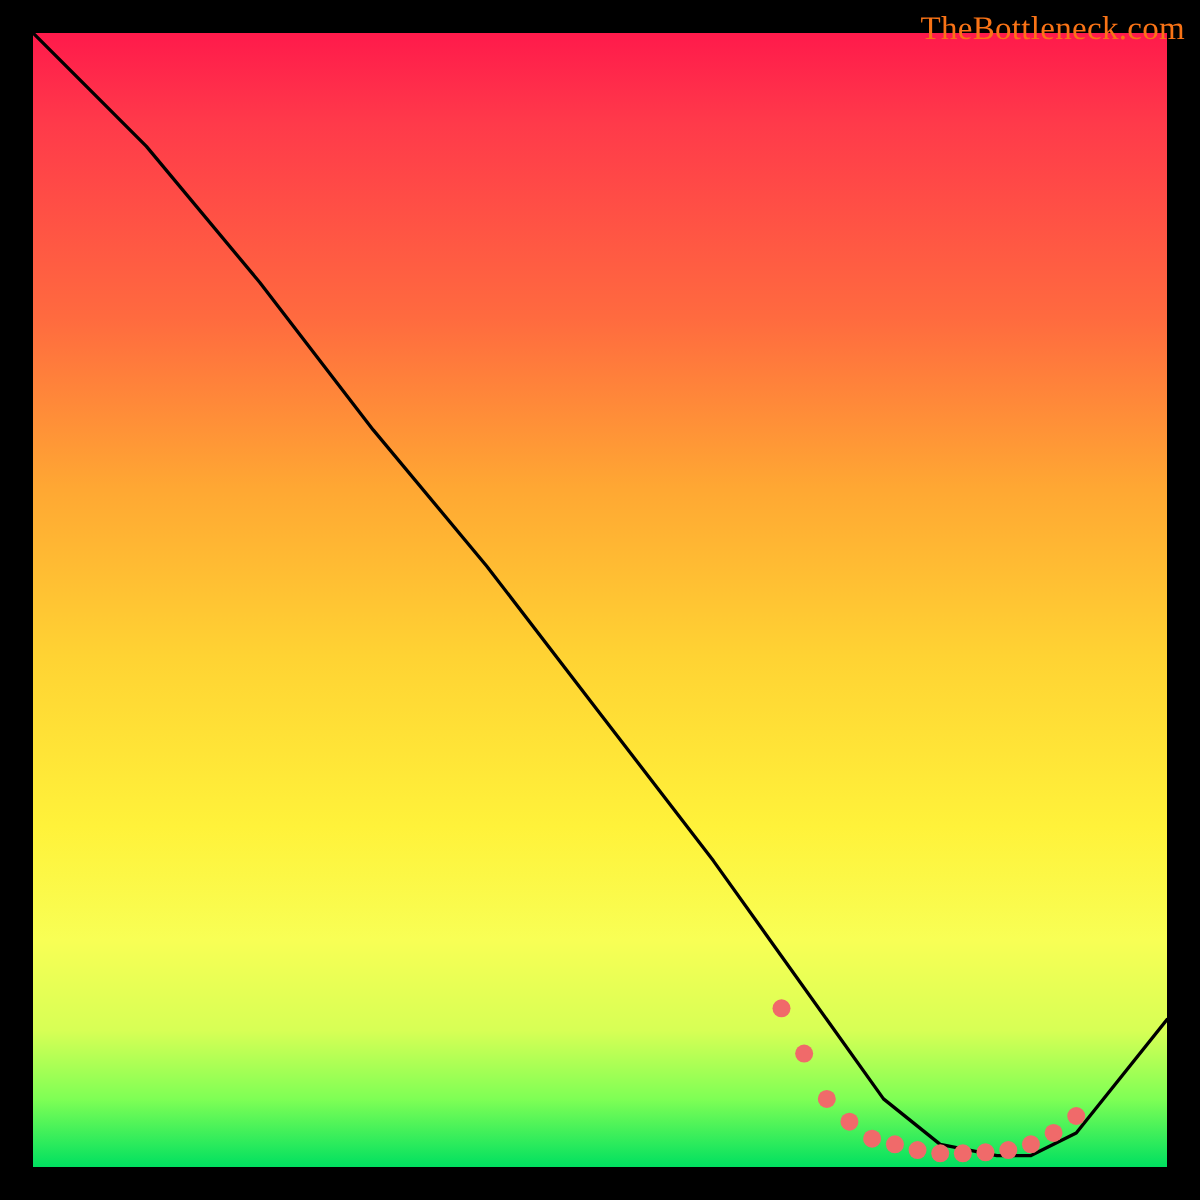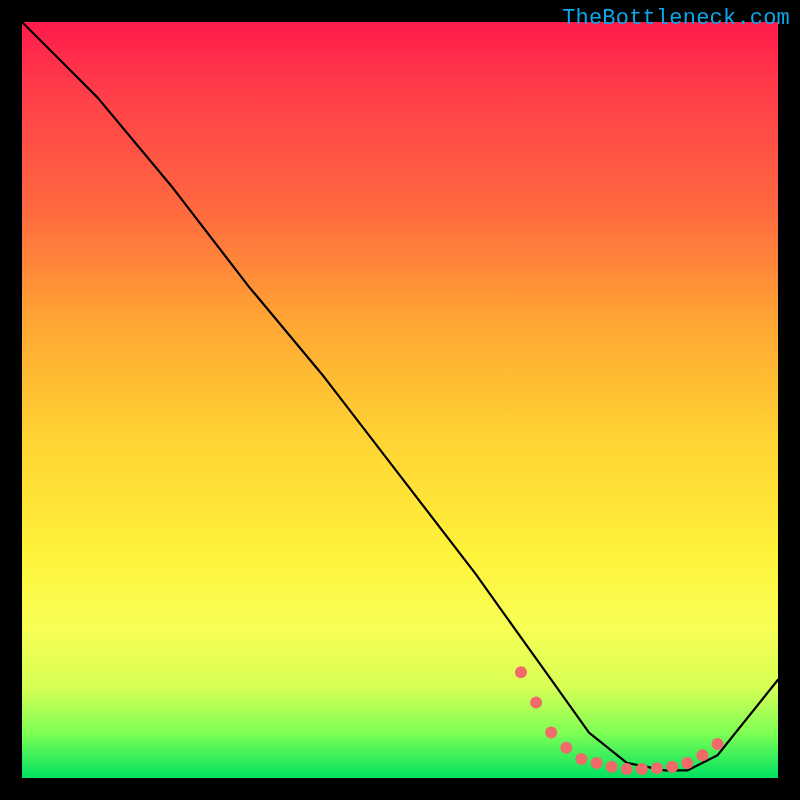--- a/index.html
+++ b/index.html
@@ -7,22 +7,22 @@
   .stage {
     position: relative;
     width: 800px;
     height: 800px;
     background: #000;
   }
   .watermark {
     position: absolute;
     top: 6px;
     right: 10px;
-    color: #0ea5e9;
-    font-family: Liberation Mono, monospace;
+    color: #f97316;
+    font-family: Liberation Serif, serif;
     font-size: 22px;
     letter-spacing: 0.2px;
     z-index: 3;
   }
   .plot {
     position: absolute;
     left: 22px;
     top: 22px;
     width: 756px;
     height: 756px;

